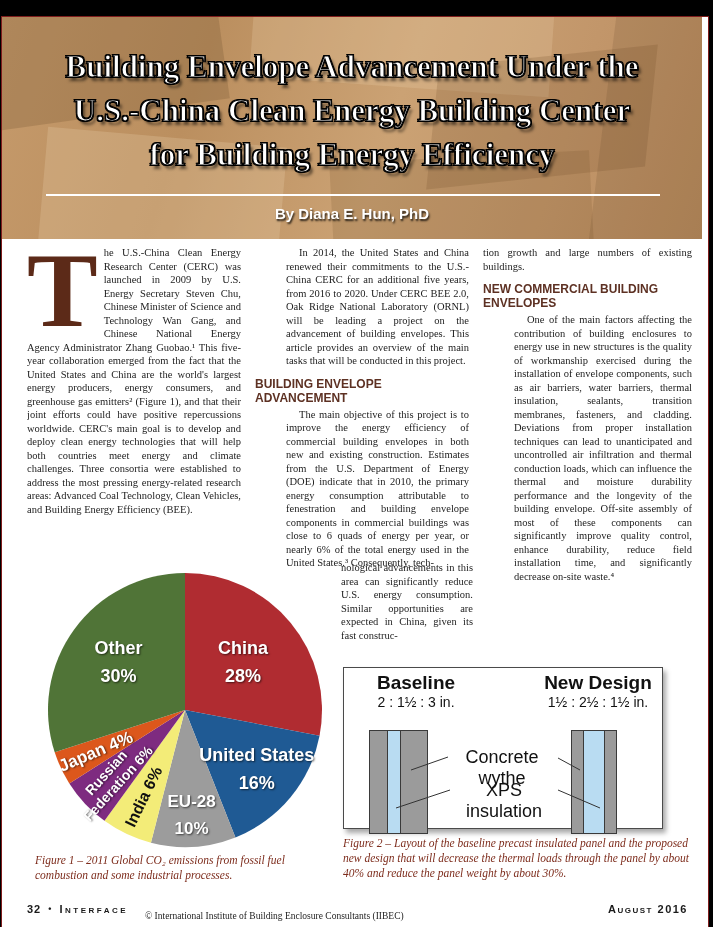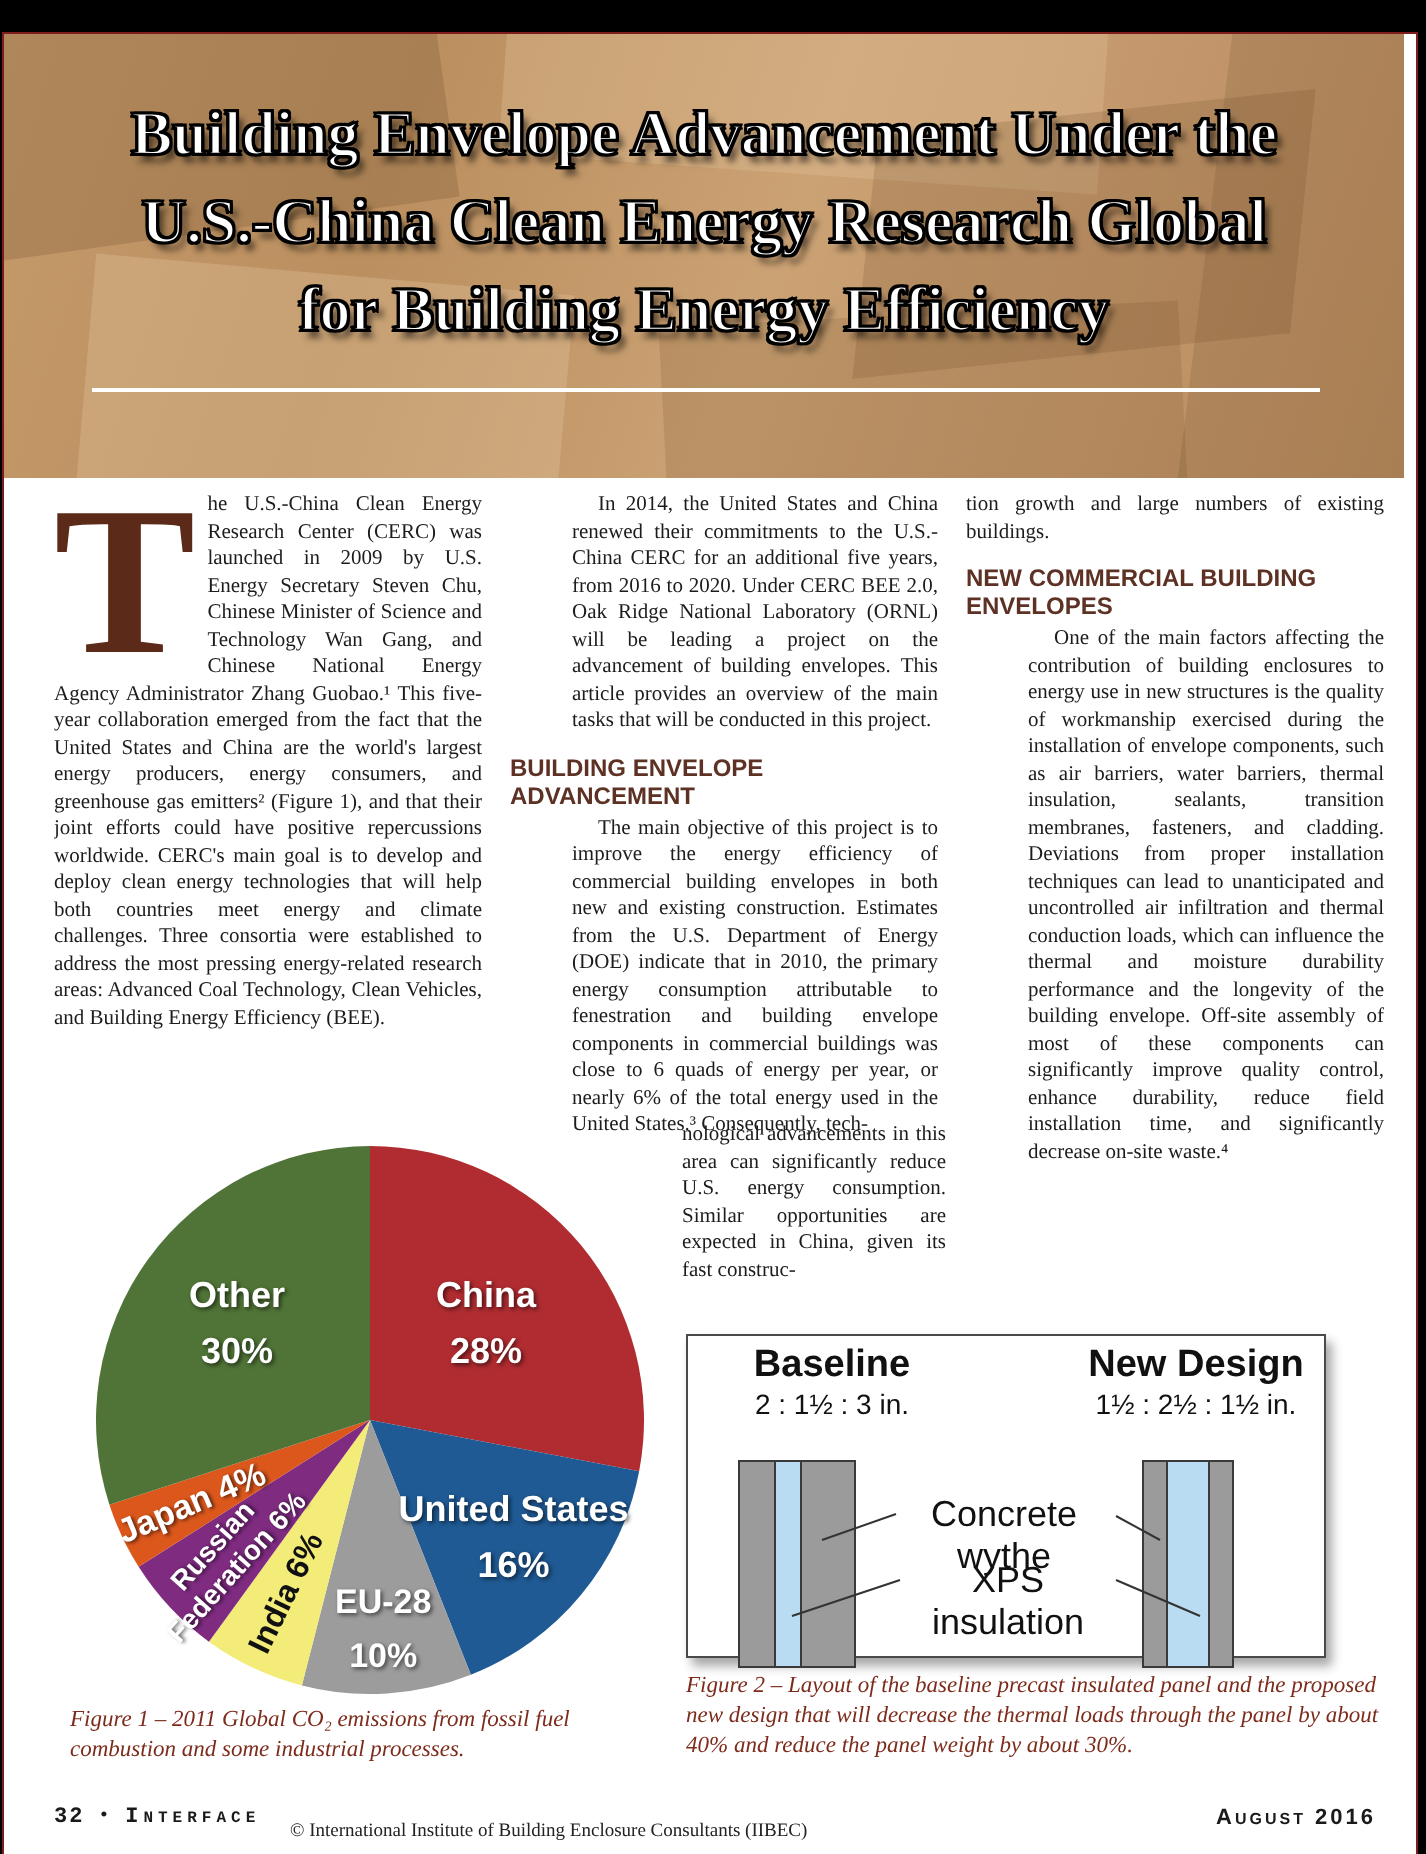--- a/index.html
+++ b/index.html
@@ -69,21 +69,21 @@
   .p-right{left:227px;}
   .lay-gray{background:#9b9b9b;}
   .lay-blue{background:#b9dcf2;}
   .fig2-label{position:absolute;font-family:"Liberation Sans",sans-serif;font-size:18px;color:#111;
               width:104px;text-align:center;}
   .lab-concrete{left:106px;top:79px;}
   .lab-xps{left:108px;top:112px;}
   .leaders{position:absolute;left:0;top:0;}
 
   
-  .f-left{position:absolute;left:25px;top:886px;font-family:Liberation Mono, monospace;
+  .f-left{position:absolute;left:25px;top:886px;font-family:Liberation Sans, sans-serif;
           font-weight:bold;font-size:11px;color:#1a1a1a;letter-spacing:1px;}
   .f-left .mag{font-variant:small-caps;letter-spacing:2.5px;}
   .f-left .bull{margin:0 7px;font-size:9px;vertical-align:1px;}
   .f-copy{position:absolute;left:143px;top:894px;font-family:"Liberation Serif",serif;
           font-size:9.5px;color:#222;}
   .f-right{position:absolute;right:20px;top:886px;font-family:"Liberation Sans",sans-serif;
            font-weight:bold;font-size:11px;color:#1a1a1a;font-variant:small-caps;letter-spacing:1.5px;}
 </style>
 </head>
 <body>
@@ -92,24 +92,25 @@
 
   <header class="hero">
     <div class="ph ph1"></div>
     <div class="ph ph2"></div>
     <div class="ph ph3"></div>
     <div class="ph ph4"></div>
     <div class="ph ph5"></div>
     <div class="ph ph6"></div>
     <h1 class="hero-title" style="margin:0;">
       <div>Building Envelope Advancement Under the</div>
-      <div>U.S.-China Clean Energy Research Global</div>
+      <div>U.S.-China Clean Energy Building Center</div>
       <div>for Building Energy Efficiency</div>
     </h1>
     <div class="hero-rule"></div>
+    <div class="byline">By Diana E. Hun, PhD</div>
   </header>
 
   <section class="col col1">
     <p><span class="dropcap">T</span><span>he U.S.-China Clean Energy Research Center (CERC) was launched in 2009 by U.S. Energy Secretary Steven Chu, Chinese Minister of Science and Technology Wan Gang, and Chinese National Energy Agency Administrator Zhang Guobao.¹ This five-year collaboration emerged from the fact that the United States and China are the world's largest energy producers, energy consumers, and greenhouse gas emitters² (Figure 1), and that their joint efforts could have positive repercussions worldwide. CERC's main goal is to develop and deploy clean energy technologies that will help both countries meet energy and climate challenges. Three consortia were established to address the most pressing energy-related research areas: Advanced Coal Technology, Clean Vehicles, and Building Energy Efficiency (BEE).</span></p>
   </section>
 
   <section class="col col2">
     <p class="indent">In 2014, the United States and China renewed their commitments to the U.S.-China CERC for an additional five years, from 2016 to 2020. Under CERC BEE 2.0, Oak Ridge National Laboratory (ORNL) will be leading a project on the advancement of building envelopes. This article provides an overview of the main tasks that will be conducted in this project.</p>
     <h2 class="subhead">BUILDING ENVELOPE ADVANCEMENT</h2>
     <p class="indent">The main objective of this project is to improve the energy efficiency of commercial building envelopes in both new and existing construction. Estimates from the U.S. Department of Energy (DOE) indicate that in 2010, the primary energy consumption attributable to fenestration and building envelope components in commercial buildings was close to 6 quads of energy per year, or nearly 6% of the total energy used in the United States.³ Consequently, tech-</p>

